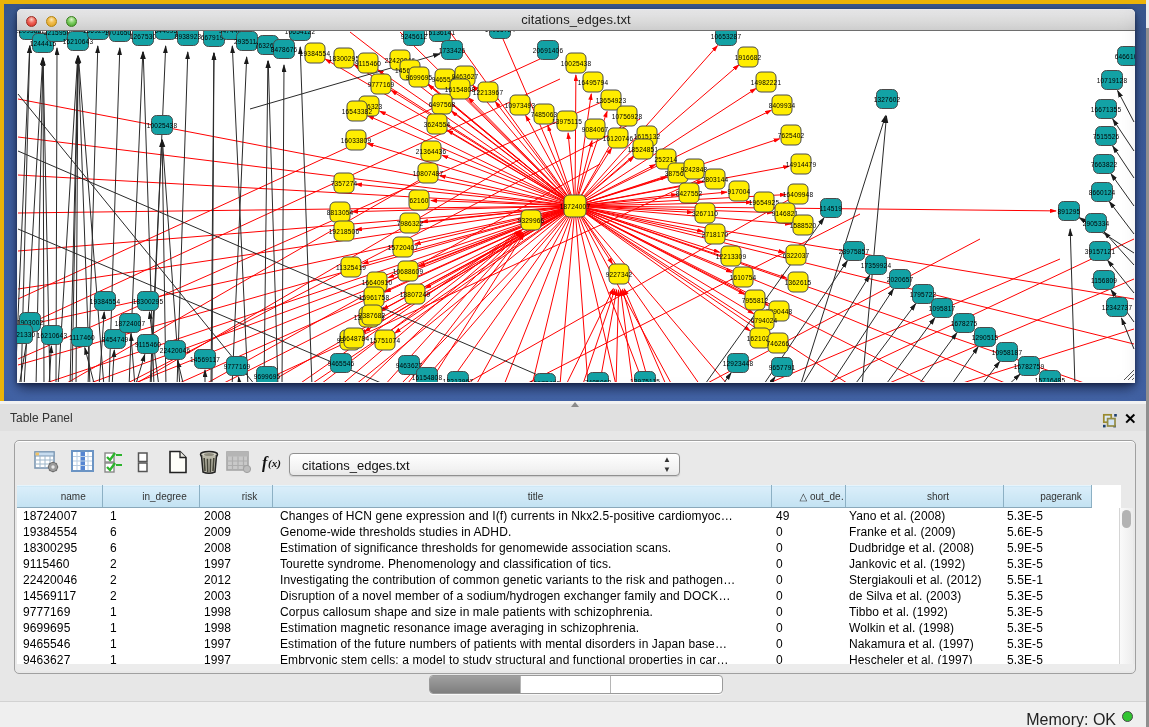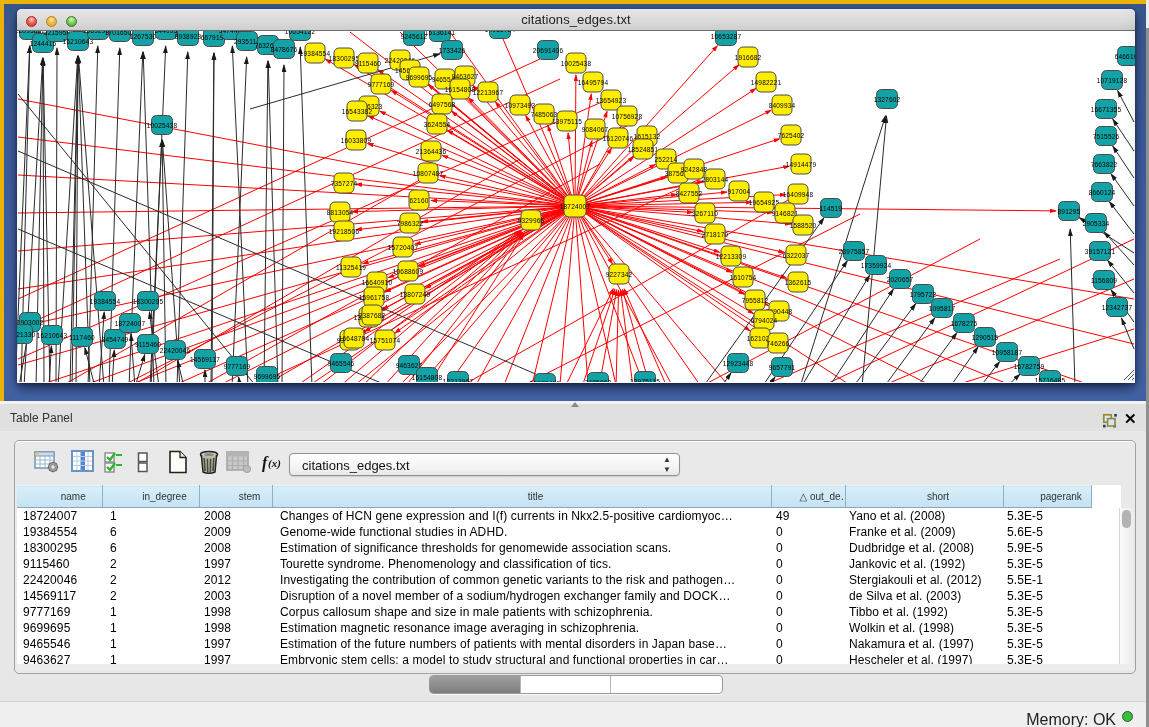--- a/index.html
+++ b/index.html
@@ -960,40 +960,40 @@
               <col class="w2">
               <col class="w3">
               <col class="w4">
               <col class="w5">
               <col class="w6">
             </colgroup>
           <tbody>
               <tr>
                 <th>name</th>
                 <th>in_degree</th>
-                <th>stem</th>
+                <th>risk</th>
                 <th>title</th>
                 <th>△ out_de…</th>
                 <th>short</th>
                 <th>pagerank</th>
               </tr>
           <tr>
                 <td class="c0">18724007</td>
                 <td class="c1">1</td>
                 <td class="c2">2008</td>
                 <td class="c3">Changes of HCN gene expression and I(f) currents in Nkx2.5-positive cardiomyoc…</td>
                 <td class="c4">49</td>
                 <td class="c5">Yano et al. (2008)</td>
                 <td class="c6">5.3E-5</td>
               </tr>
 <tr>
                 <td class="c0">19384554</td>
                 <td class="c1">6</td>
                 <td class="c2">2009</td>
-                <td class="c3">Genome-wide functional studies in ADHD.</td>
+                <td class="c3">Genome-wide thresholds studies in ADHD.</td>
                 <td class="c4">0</td>
                 <td class="c5">Franke et al. (2009)</td>
                 <td class="c6">5.6E-5</td>
               </tr>
 <tr>
                 <td class="c0">18300295</td>
                 <td class="c1">6</td>
                 <td class="c2">2008</td>
                 <td class="c3">Estimation of significance thresholds for genomewide association scans.</td>
                 <td class="c4">0</td>

